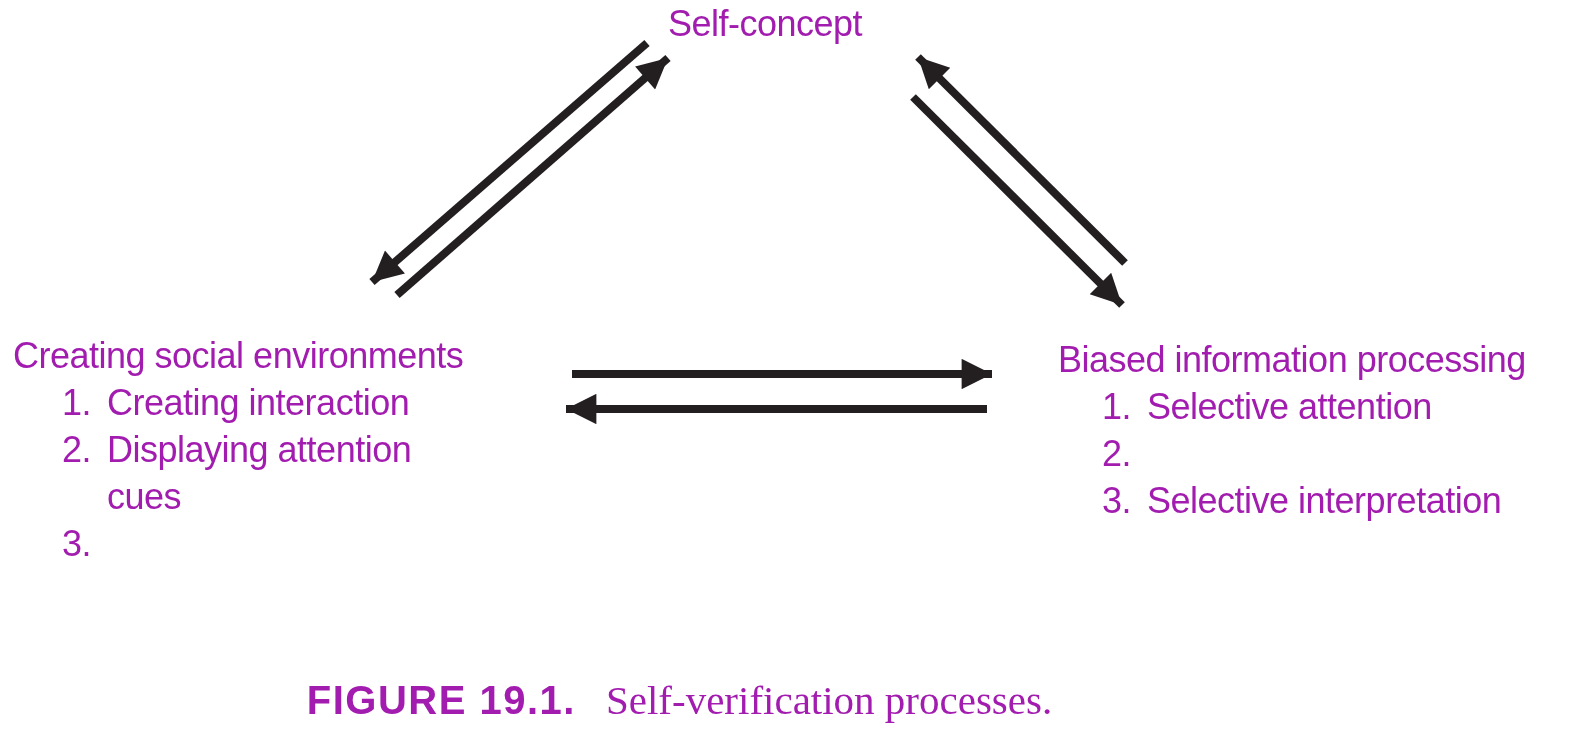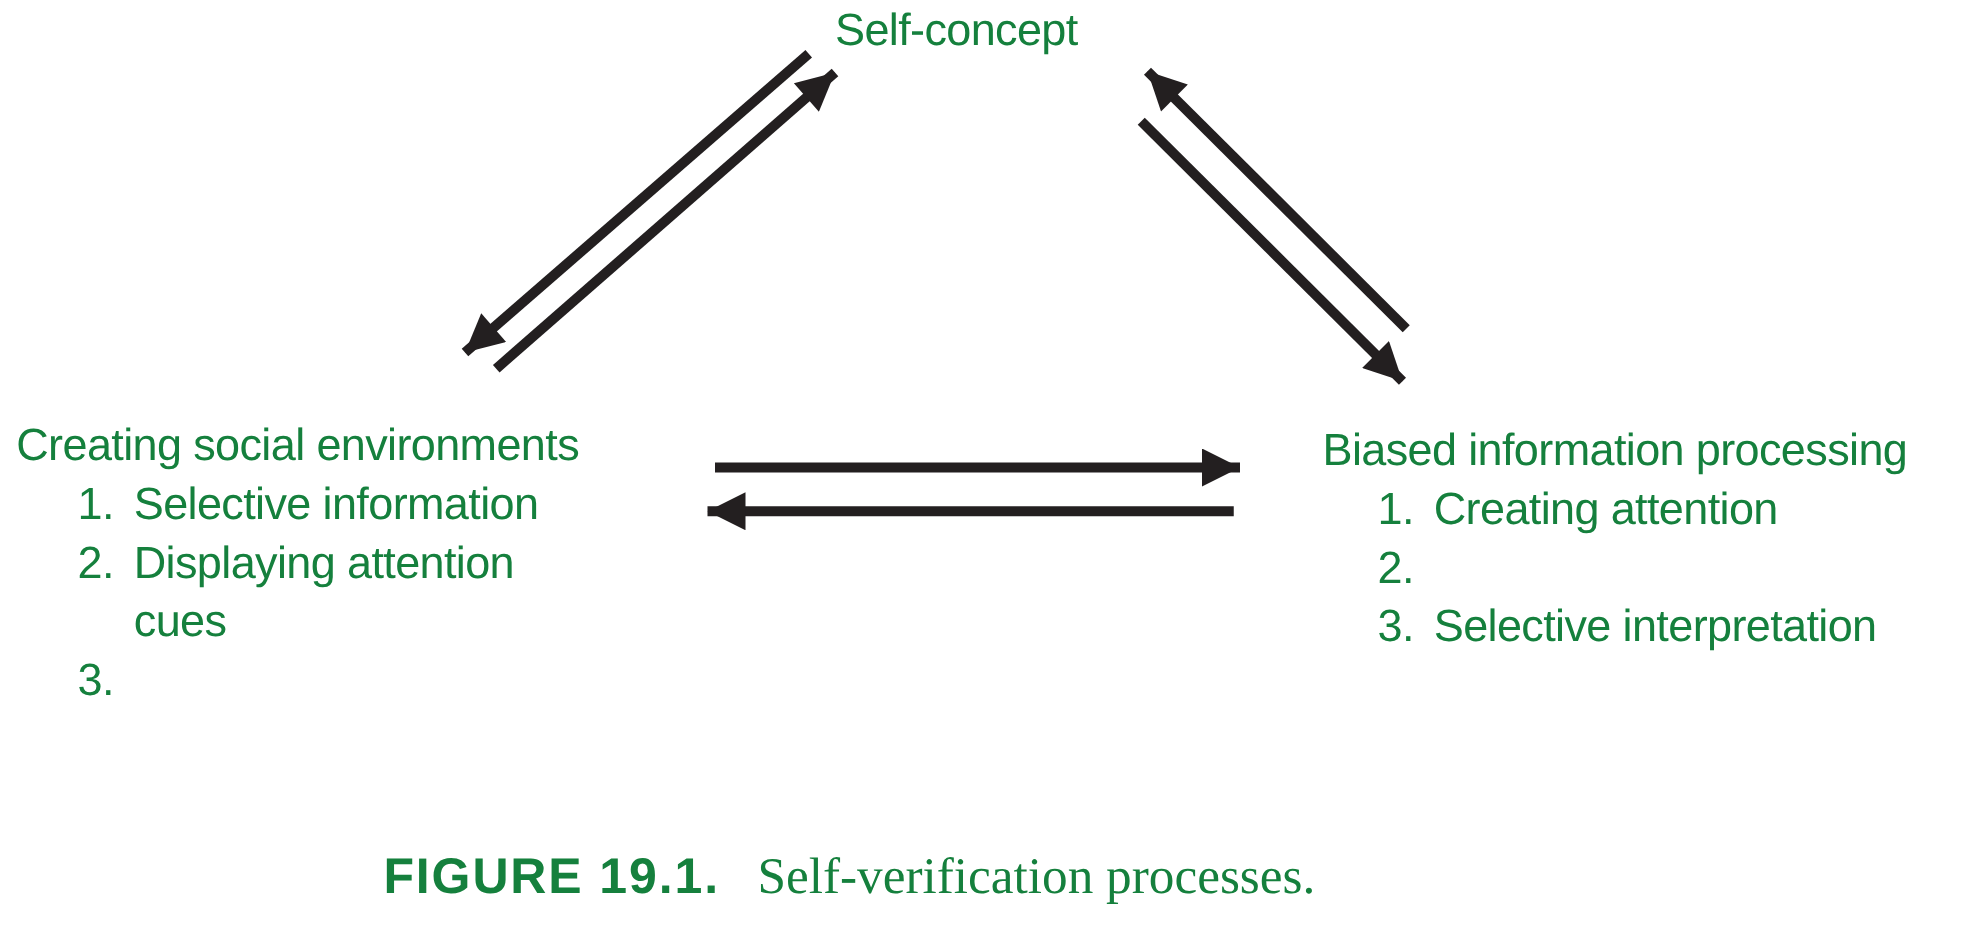--- a/index.html
+++ b/index.html
@@ -7,21 +7,21 @@
     padding: 0;
     background: #ffffff;
   }
   .figure-canvas {
     position: relative;
     width: 1569px;
     height: 740px;
     background: #ffffff;
     overflow: hidden;
     font-family: "Liberation Sans", "DejaVu Sans", sans-serif;
-    color: #15803d;
+    color: #a21caf;
   }
   .arrow-layer {
     position: absolute;
     left: 0;
     top: 0;
     width: 1569px;
     height: 740px;
   }
   .node-label {
     position: absolute;
@@ -97,39 +97,39 @@
     <line x1="987" y1="409" x2="566" y2="409" stroke="#231f20" stroke-width="8" marker-end="url(#head)"></line>
   </svg>
 
   <div class="node-label" style="left:668px; top:2px;">Self-concept</div>
 
   <div class="node-block left" style="left:13px; top:332px;">
     <div class="node-title">Creating social environments</div>
     <div class="node-list">
       <div class="list-item">
         <span class="item-num">1.</span>
-        <span class="item-text">Selective information</span>
+        <span class="item-text">Creating interaction</span>
       </div>
       <div class="list-item">
         <span class="item-num">2.</span>
         <span class="item-text">Displaying attention
 cues</span>
       </div>
       <div class="list-item">
         <span class="item-num">3.</span>
       </div>
     </div>
   </div>
 
   <div class="node-block right" style="left:1058px; top:336px;">
     <div class="node-title">Biased information processing</div>
     <div class="node-list">
       <div class="list-item">
         <span class="item-num">1.</span>
-        <span class="item-text">Creating attention</span>
+        <span class="item-text">Selective attention</span>
       </div>
       <div class="list-item">
         <span class="item-num">2.</span>
       </div>
       <div class="list-item">
         <span class="item-num">3.</span>
         <span class="item-text">Selective interpretation</span>
       </div>
     </div>
   </div>

